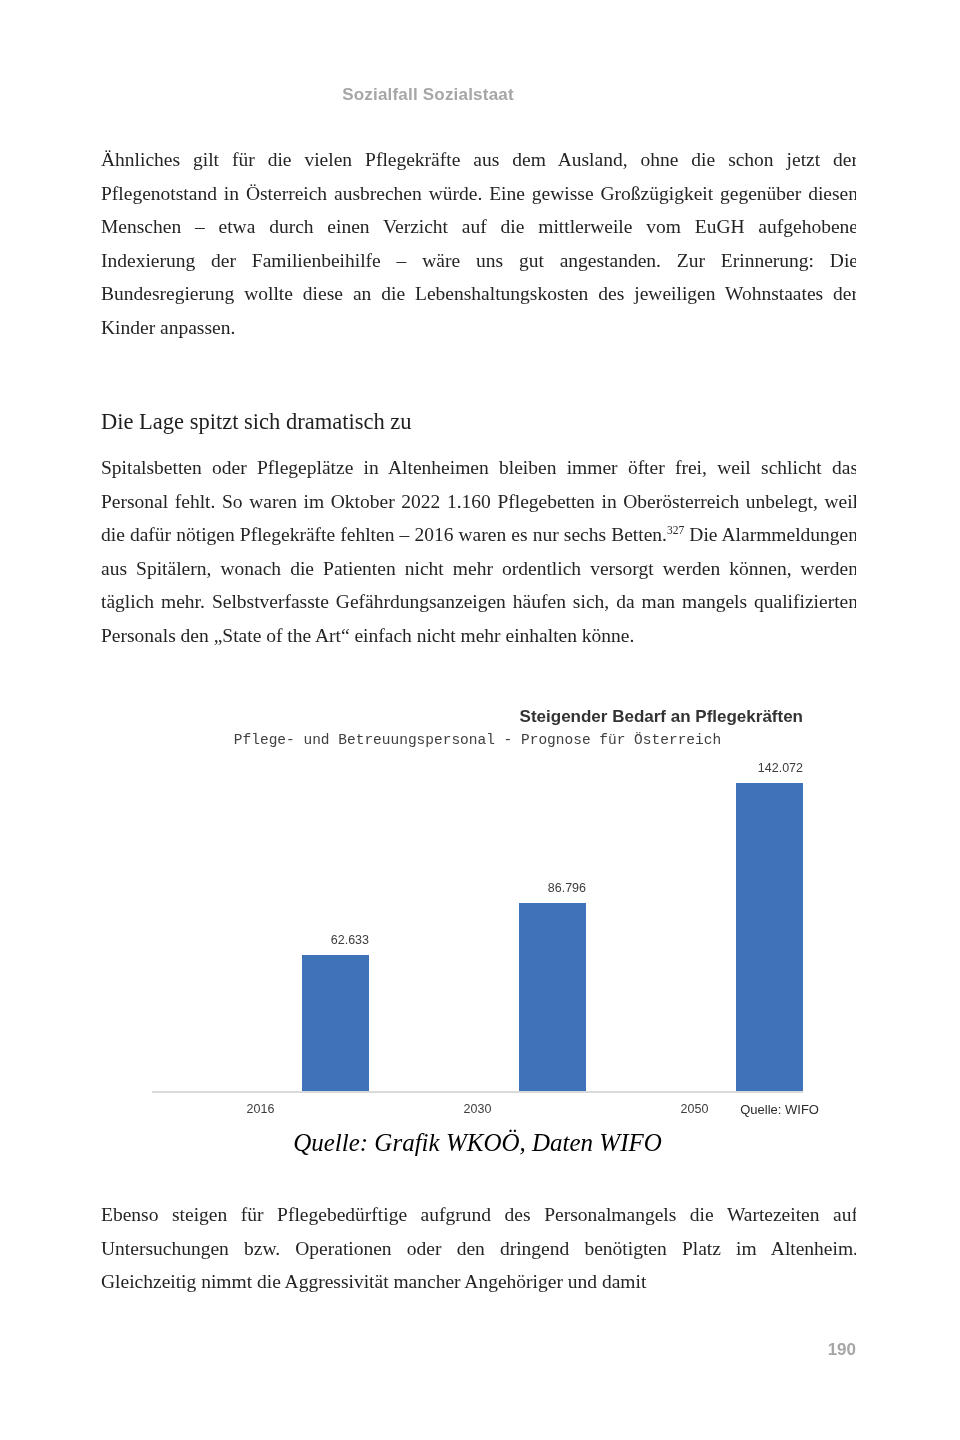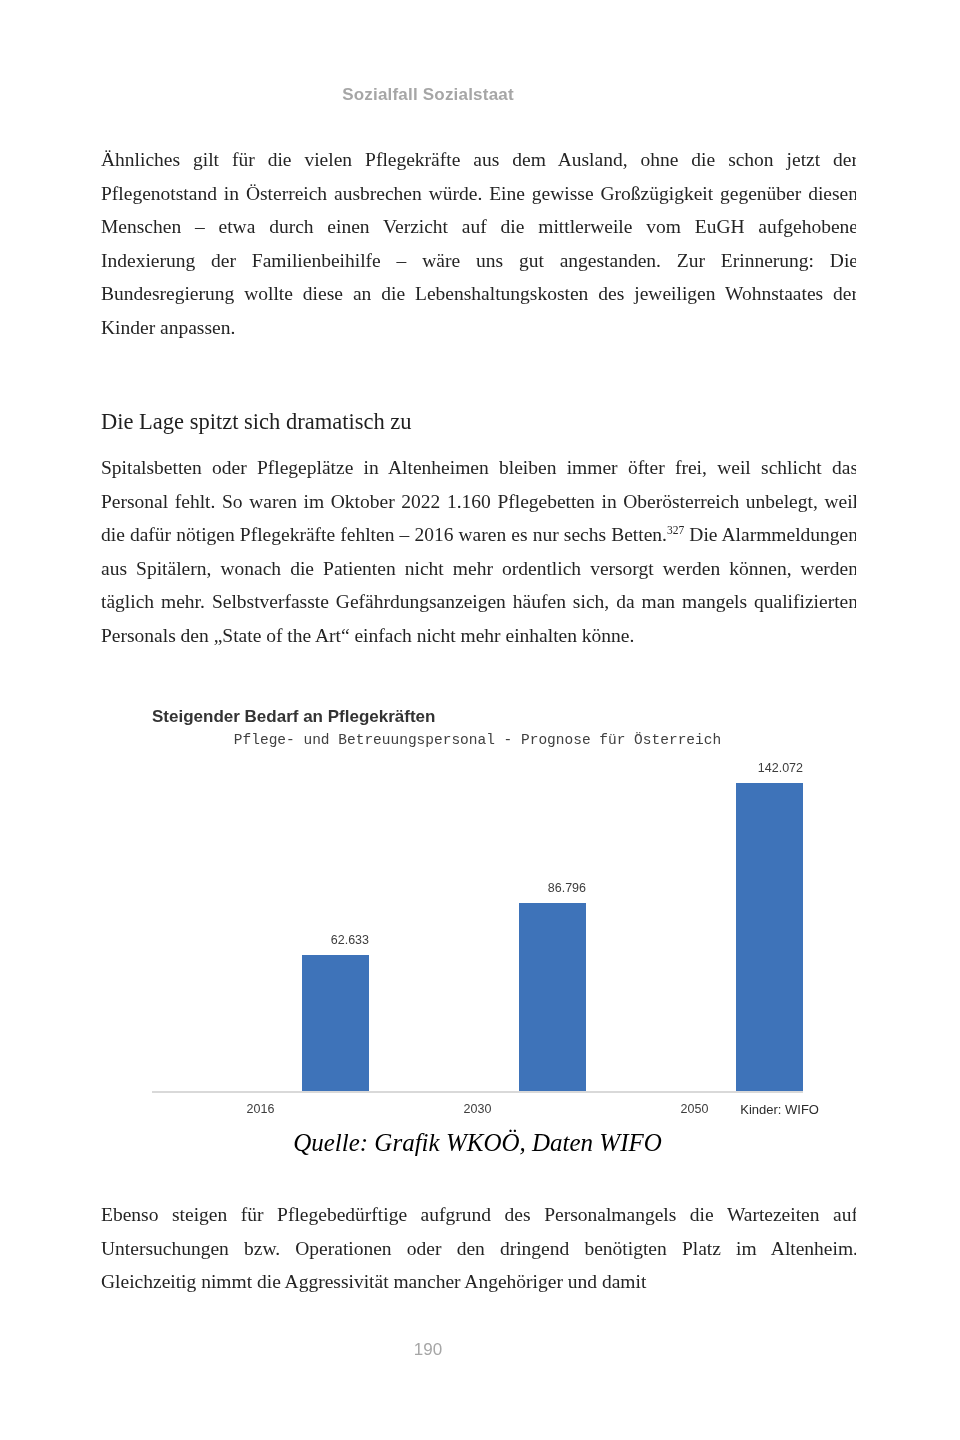--- a/index.html
+++ b/index.html
@@ -47,21 +47,21 @@
     font-size: 22.5px;
     color: #1f1f1f;
   }
 
   .chart-figure {
     position: absolute;
     top: 706px; left: 152px; width: 651px;
     font-family: "Liberation Sans", sans-serif;
   }
   .chart-title {
-    text-align: left;
+    text-align: right;
     font-size: 17px;
     font-weight: bold;
     line-height: 22px;
     color: #333333;
   }
   .chart-subtitle {
     text-align: center;
     font-size: 14.5px;
     line-height: 19px;
     margin-top: 3px;
@@ -112,23 +112,23 @@
     margin-top: 12px;
     text-align: center;
     font-family: "Liberation Serif", serif;
     font-style: italic;
     font-size: 25px;
     color: #000000;
   }
 
   .page-number {
     position: absolute; top: 1340px; left: 0; right: 0;
-    text-align: center;
+    text-align: right;
     font-family: "Liberation Sans", sans-serif;
-    font-weight: normal;
+    font-weight: bold;
     font-size: 17px;
     color: #a6a6a6;
   }
 </style>
 </head>
 <body>
 
 <main class="page">
 
   <header class="running-head">Sozialfall Sozialstaat</header>
@@ -150,21 +150,21 @@
         <div class="bar-col">
           <div class="bar-value">86.796</div>
           <div class="bar" style="height: 188px; background: rgb(62, 115, 185);"></div>
         </div>
         <div class="bar-col">
           <div class="bar-value">142.072</div>
           <div class="bar" style="height: 308px; background: rgb(62, 115, 185);"></div>
         </div>
       </div>
     <div class="chart-categories" id="chart-categories">
-      <span class="source-note">Kinder: WIFO</span>
+      <span class="source-note">Quelle: WIFO</span>
     <div class="cat-col">2016</div>
         <div class="cat-col">2030</div>
         <div class="cat-col">2050</div>
       </div>
     <figcaption class="figure-caption">Quelle: Grafik WKOÖ, Daten WIFO</figcaption>
   </figure>
 
   <p class="body-text para-3">Ebenso steigen für Pflegebedürftige aufgrund des Personalmangels die Wartezeiten auf Untersuchungen bzw. Operationen oder den dringend benötigten Platz im Altenheim. Gleichzeitig nimmt die Aggressivität mancher Angehöriger und damit</p>
 
   <footer class="page-number">190</footer>

